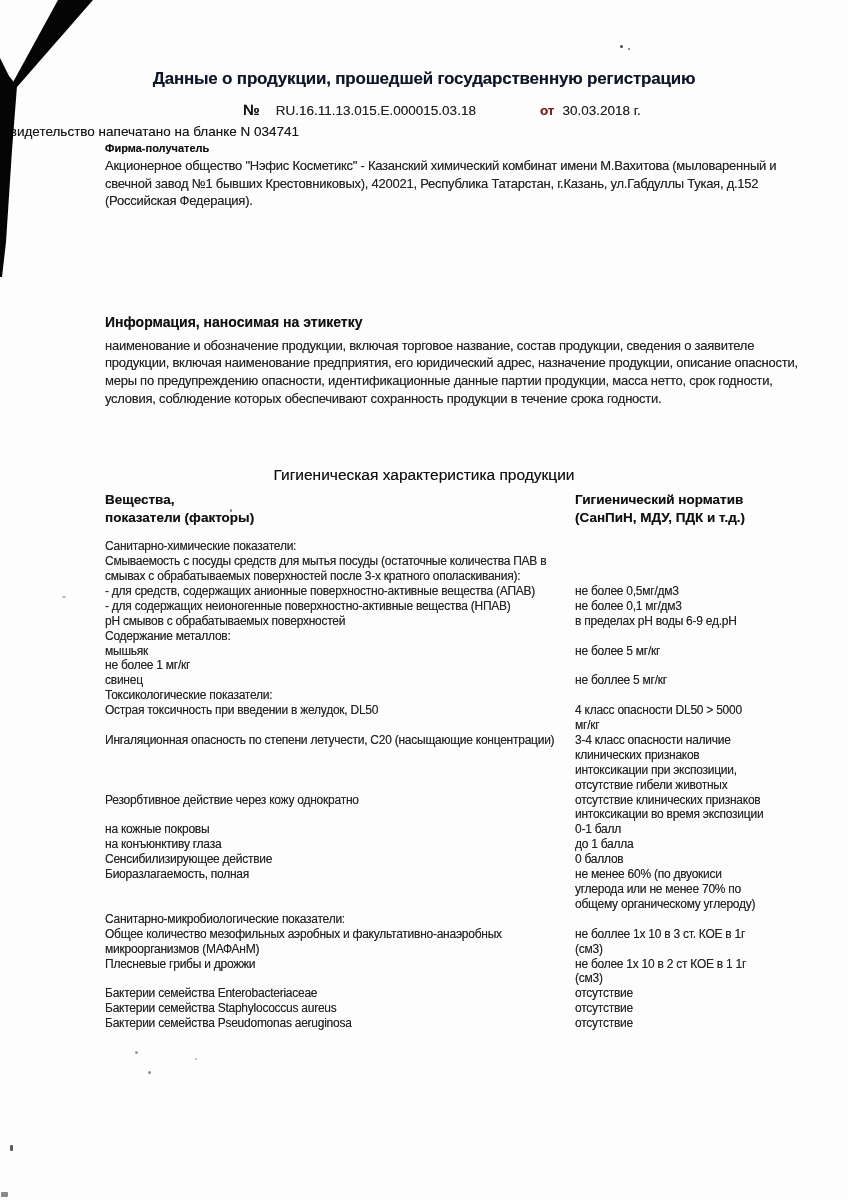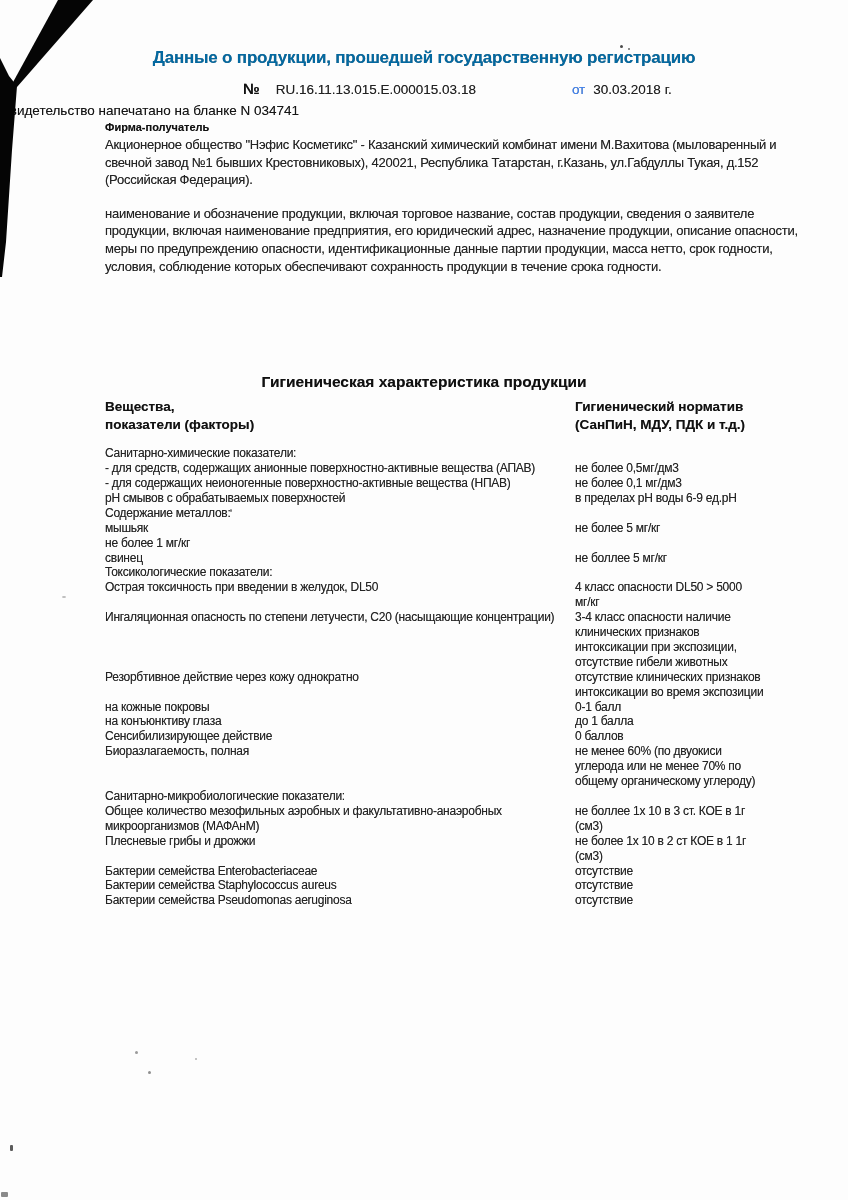--- a/index.html
+++ b/index.html
@@ -11,46 +11,46 @@
   .page{
     position:relative;width:848px;height:1200px;overflow:hidden;
     background:#fdfdfd;color:#1d1d1d;
     text-shadow:0 0 0.6px rgba(20,20,20,0.5);
   }
   
   .corner-art{position:absolute;left:0;top:0;width:120px;height:290px;}
   .speck{position:absolute;border-radius:50%;}
   
   .doc-title{
-    padding-top:48px;text-align:center;
-    font-weight:bold;font-size:17px;color:#0369a1;letter-spacing:-0.2px;
+    padding-top:69px;text-align:center;
+    font-weight:bold;font-size:17px;color:#0f172a;letter-spacing:-0.2px;
   }
   .num-line{
     display:flex;align-items:baseline;
     margin:12px 0 0 243px;font-size:13.5px;color:#222;
   }
   .num-label{font-weight:bold;font-size:15px;margin-right:16px;color:#111;}
-  .date-label{font-weight:normal;margin-left:96px;margin-right:8px;color:#3b82f6;}
+  .date-label{font-weight:bold;margin-left:64px;margin-right:8px;color:#7f1d1d;}
   .blank-line{
     font-weight:normal;font-size:13.5px;
     margin-top:6px;color:#151515;
   }
   .firm-heading{margin:3px 0 0 105px;font-weight:bold;font-size:11px;color:#111;}
   .para{
     margin-left:105px;width:740px;
     font-size:13px;line-height:17.6px;letter-spacing:-0.25px;
     white-space:pre-line;color:#242424;
   }
   .firm-text{margin-top:3px;}
   .label-heading{margin:104px 0 0 105px;font-weight:bold;font-size:14px;color:#111;}
-  .label-text{margin-top:16px;}
+  .label-text{margin-top:7px;}
   
   .hyg-heading{
-    margin-top:98px;text-align:center;
-    font-weight:bold;font-size:15.5px;color:#101010;
+    margin-top:59px;text-align:center;
+    font-weight:normal;font-size:15.5px;color:#101010;
   }
   .col-headers{display:flex;margin:7px 0 0 105px;}
   .col-param,.col-norm{
     font-weight:bold;font-size:13.5px;line-height:17.5px;
     white-space:pre-line;color:#111;
   }
   .col-param{width:470px;}
   .hyg-table{
     margin:13px 0 0 105px;
     font-size:12px;letter-spacing:-0.25px;color:#242424;
@@ -90,40 +90,43 @@
     <span>30.03.2018 г.</span>
   </div>
 
   <div class="blank-line">Свидетельство напечатано на бланке N 034741</div>
 
   <div class="firm-heading">Фирма-получатель</div>
   <div class="para firm-text">Акционерное общество "Нэфис Косметикс" - Казанский химический комбинат имени М.Вахитова (мыловаренный и
 свечной завод №1 бывших Крестовниковых), 420021, Республика Татарстан, г.Казань, ул.Габдуллы Тукая, д.152
 (Российская Федерация).</div>
 
+  <div class="label-heading">Информация, наносимая на этикетку</div>
   <div class="para label-text">наименование и обозначение продукции, включая торговое название, состав продукции, сведения о заявителе
 продукции, включая наименование предприятия, его юридический адрес, назначение продукции, описание опасности,
 меры по предупреждению опасности, идентификационные данные партии продукции, масса нетто, срок годности,
 условия, соблюдение которых обеспечивают сохранность продукции в течение срока годности.</div>
 
   <div class="hyg-heading">Гигиеническая характеристика продукции</div>
 
   <div class="col-headers">
     <div class="col-param">Вещества,
 показатели (факторы)</div>
     <div class="col-norm">Гигиенический норматив
 (СанПиН, МДУ, ПДК и т.д.)</div>
   </div>
 
   <div class="hyg-table">
       <div class="t-row">
       <div class="t-param">Санитарно-химические показатели:</div>
       <div class="t-value"></div>
     </div>
       <div class="t-row">
+      <div class="t-param">Смываемость с посуды средств для мытья посуды (остаточные количества ПАВ в
+смывах с обрабатываемых поверхностей после 3-х кратного ополаскивания):</div>
       <div class="t-value"></div>
     </div>
       <div class="t-row">
       <div class="t-param">- для средств, содержащих анионные поверхностно-активные вещества (АПАВ)</div>
       <div class="t-value">не более 0,5мг/дм3</div>
     </div>
       <div class="t-row">
       <div class="t-param">- для содержащих неионогенные поверхностно-активные вещества (НПАВ)</div>
       <div class="t-value">не более 0,1 мг/дм3</div>
     </div>

